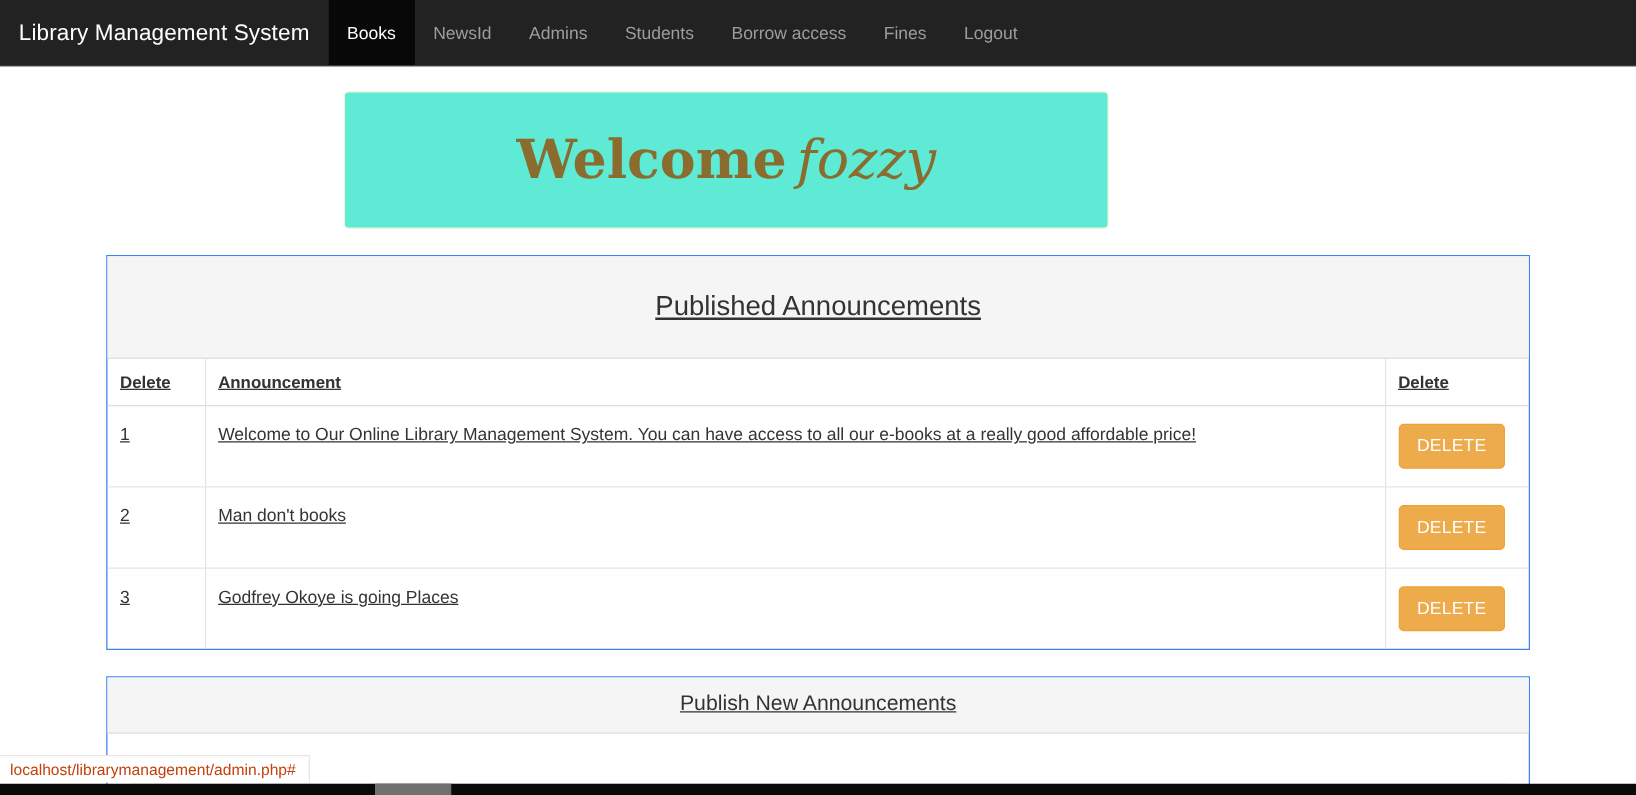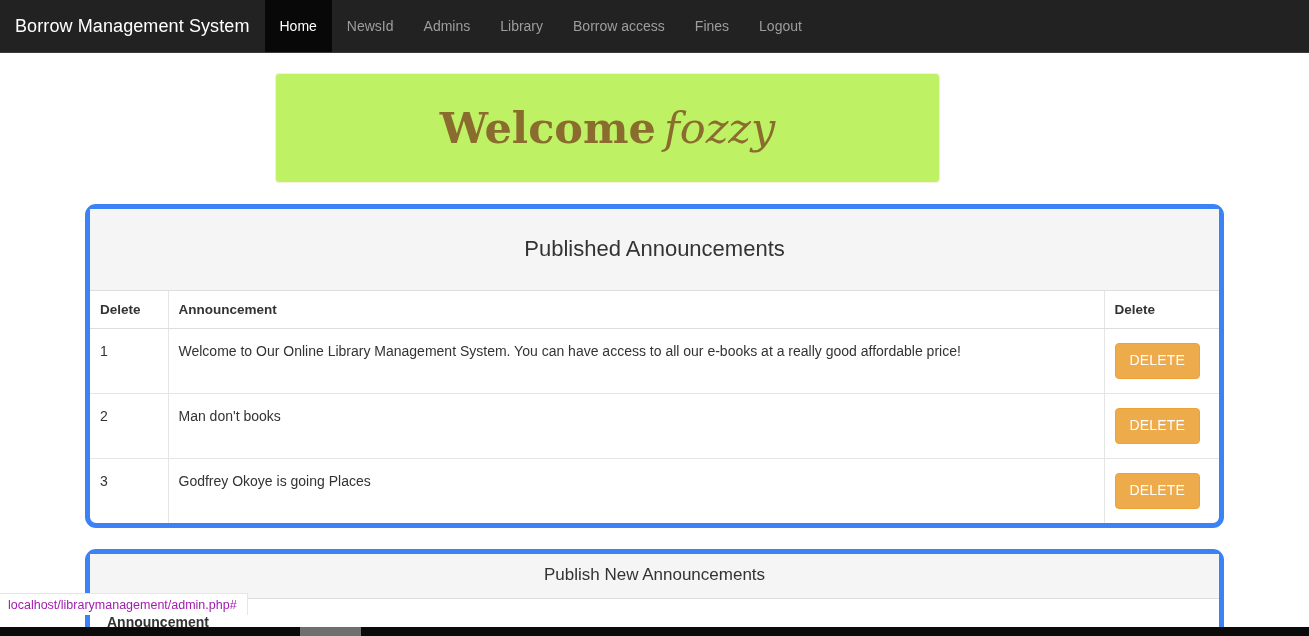--- a/index.html
+++ b/index.html
@@ -65,23 +65,23 @@
     width: 1139px;
     margin: 0 auto;
     padding: 0;
     position: relative;
   }
 
   
   .welcome-banner {
     margin-top: 20px;
     margin-left: 190px;
-    width: 665px;
+    width: 612px;
     height: 110px;
-    background: #bef264;
+    background: #5eead4;
     border: 1px solid #f7f0d8;
     border-radius: 4px;
     display: flex;
     align-items: center;
     justify-content: center;
   }
   .welcome-text {
     font-family: "DejaVu Serif", "Liberation Serif", serif;
     font-size: 43px;
     color: #8a6c2e;
@@ -93,23 +93,24 @@
   }
   .welcome-user {
     font-style: italic;
     font-weight: 400;
     margin-left: 8px;
   }
 
   
   .panel {
     background: #ffffff;
-    border: 5px solid #3b82f6;
-    border-radius: 11px;
+    border: 1px solid #3b82f6;
+    border-radius: 0;
     margin-top: 21px;
+    text-decoration: underline;
   }
   .panel-heading {
     background: #f5f5f5;
     border-bottom: 1px solid #dddddd;
     padding: 10px 15px;
     text-align: center;
   }
   .panel-title-lg {
     font-size: 22px;
     font-weight: 400;
@@ -196,31 +197,31 @@
     color: #555555;
     resize: none;
     outline: none;
     background: #ffffff;
   }
 
   
   .status-bar {
     position: absolute;
     left: 0;
-    bottom: 21px;
+    bottom: 10px;
     height: 22px;
     padding: 2px 10px 2px 8px;
     background: #ffffff;
     border: 1px solid #e6e6e6;
     border-left: none;
     border-bottom: none;
     display: flex;
     align-items: center;
     font-size: 12.5px;
-    color: #a21caf;
+    color: #c2410c;
     white-space: nowrap;
     z-index: 50;
   }
 
   
   .h-scrollbar {
     position: absolute;
     left: 0;
     bottom: 0;
     width: 1309px;
@@ -242,33 +243,33 @@
     height: 636px;
     overflow: hidden;
   }
 </style>
 </head>
 <body>
 
 <div class="viewport">
 
   <nav class="navbar">
-    <a class="navbar-brand" href="#">Borrow Management System</a>
+    <a class="navbar-brand" href="#">Library Management System</a>
     <ul class="nav-list">
       <li class="nav-item active">
-        <a class="nav-link" href="#">Home</a>
+        <a class="nav-link" href="#">Books</a>
       </li>
       <li class="nav-item">
         <a class="nav-link" href="#">NewsId</a>
       </li>
       <li class="nav-item">
         <a class="nav-link" href="#">Admins</a>
       </li>
       <li class="nav-item">
-        <a class="nav-link" href="#">Library</a>
+        <a class="nav-link" href="#">Students</a>
       </li>
       <li class="nav-item">
         <a class="nav-link" href="#">Borrow access</a>
       </li>
       <li class="nav-item">
         <a class="nav-link" href="#">Fines</a>
       </li>
       <li class="nav-item">
         <a class="nav-link" href="#">Logout</a>
       </li>

